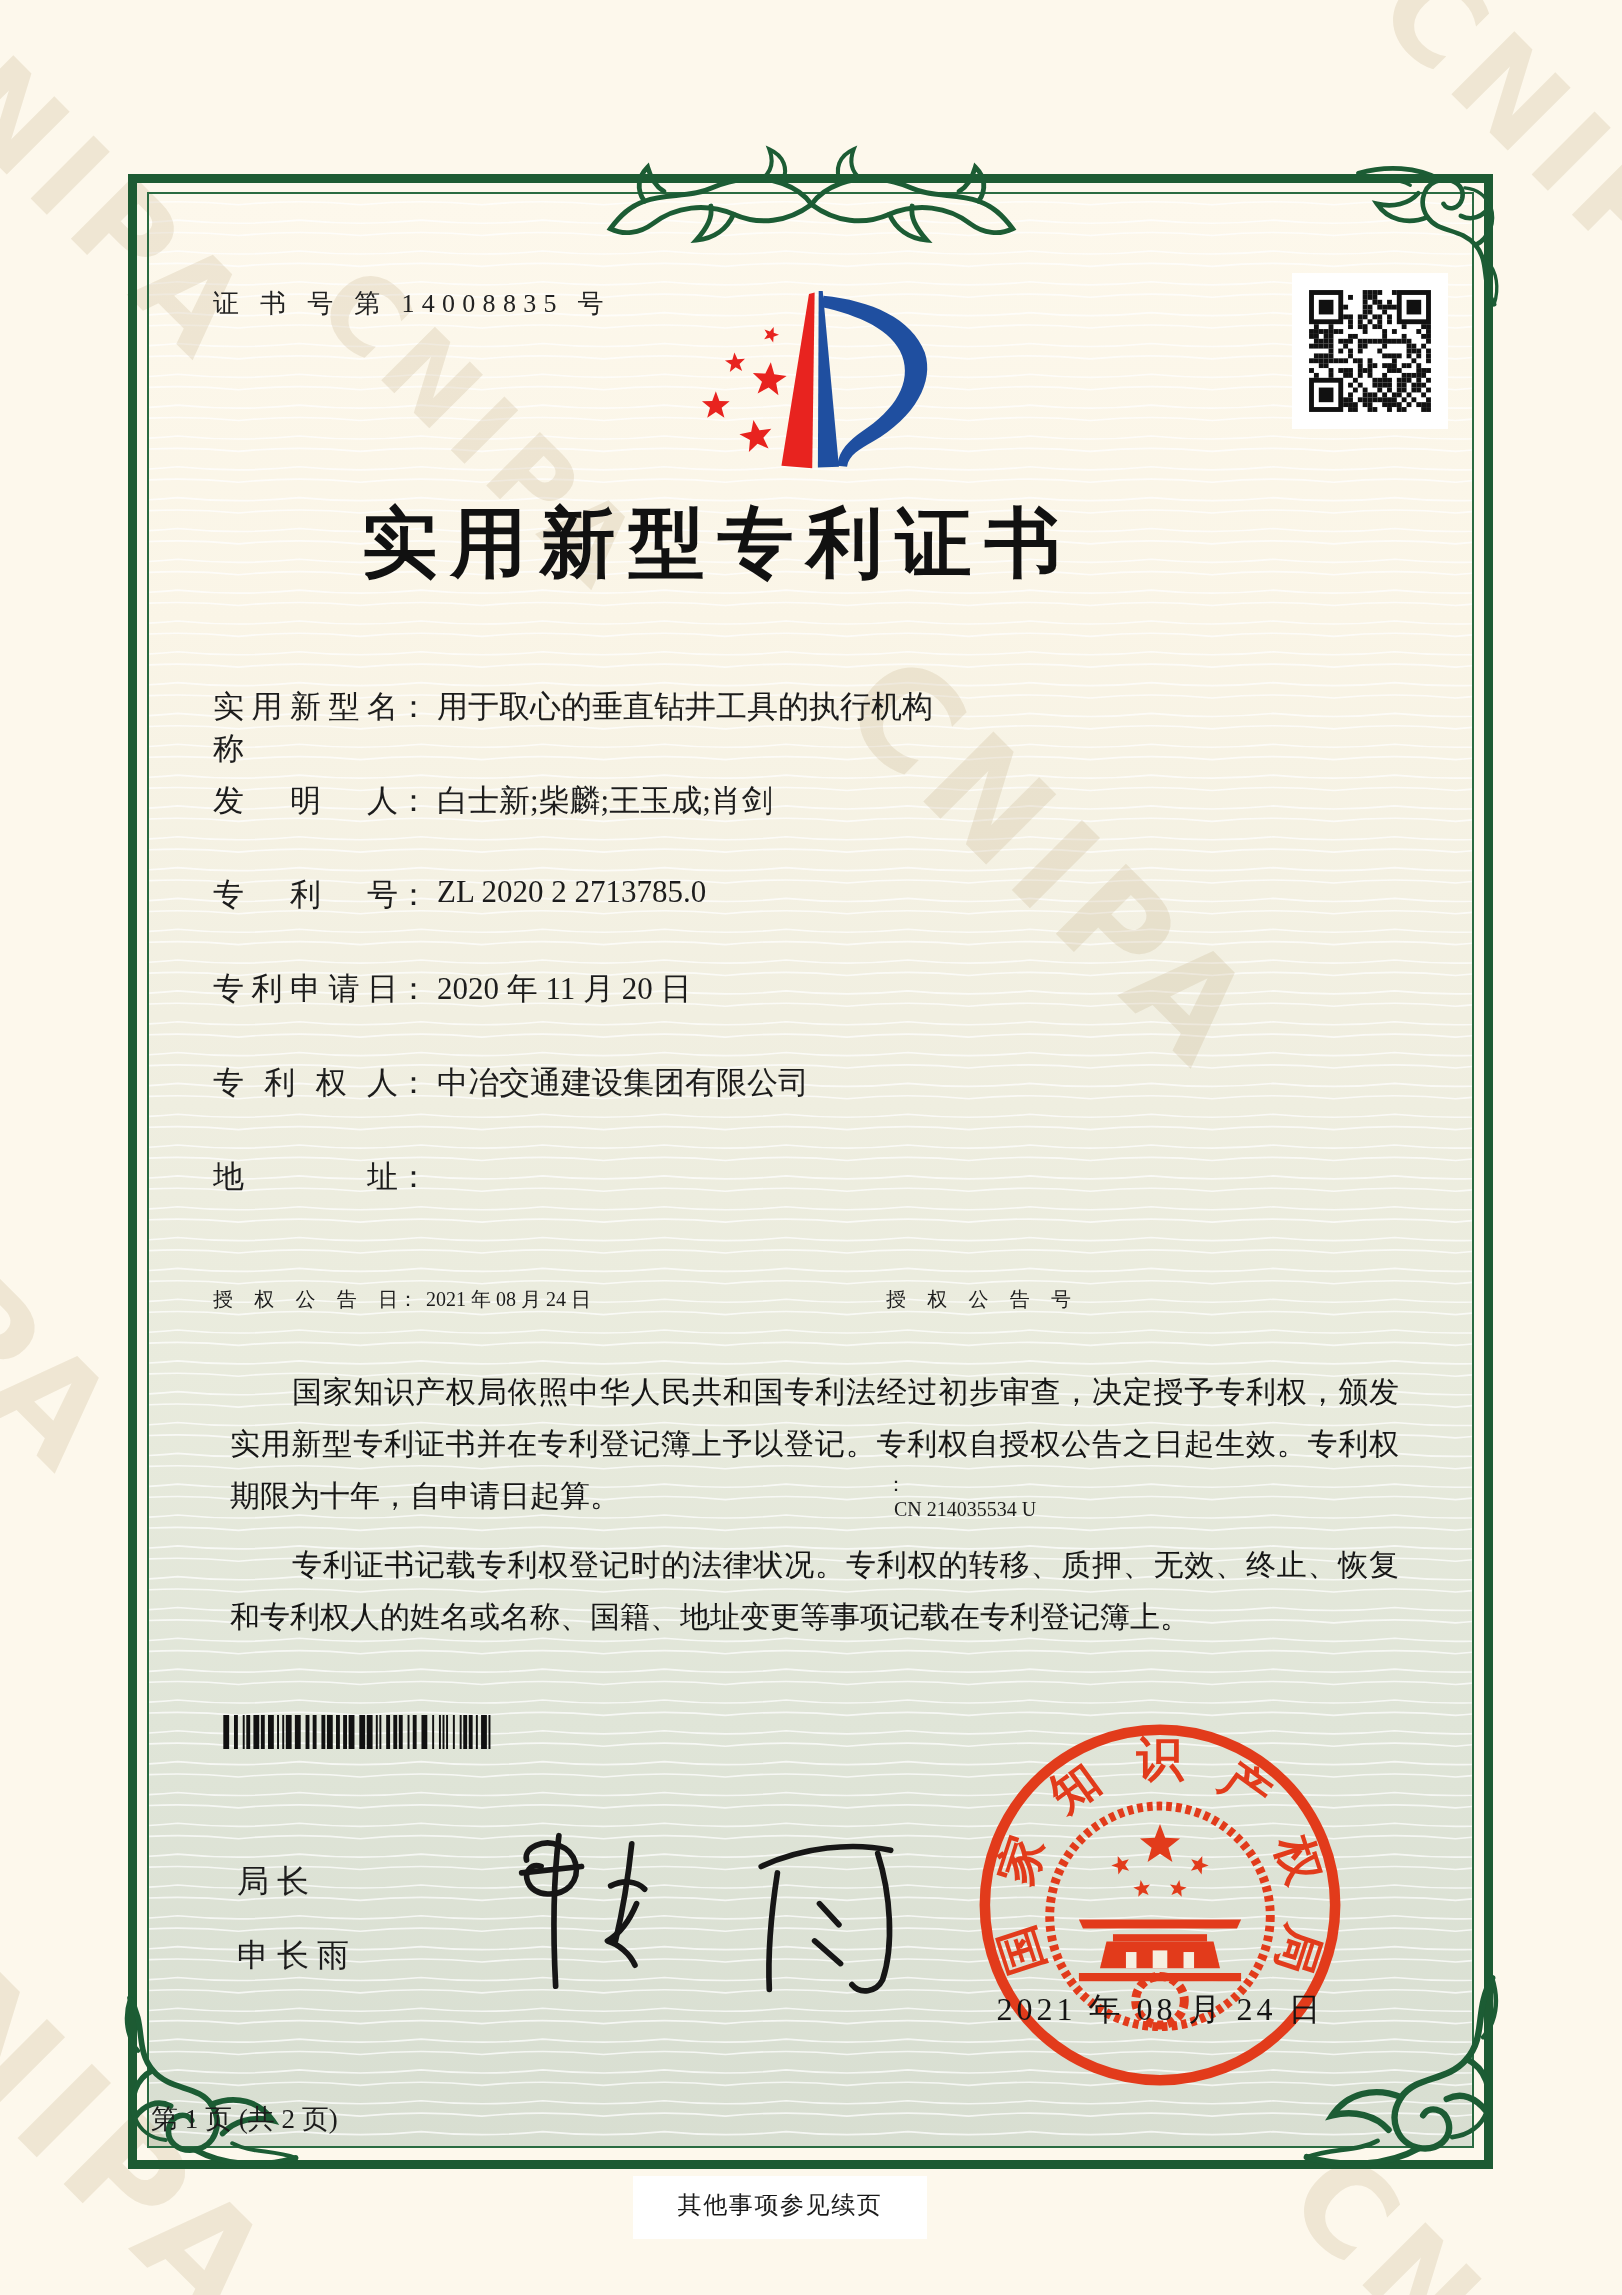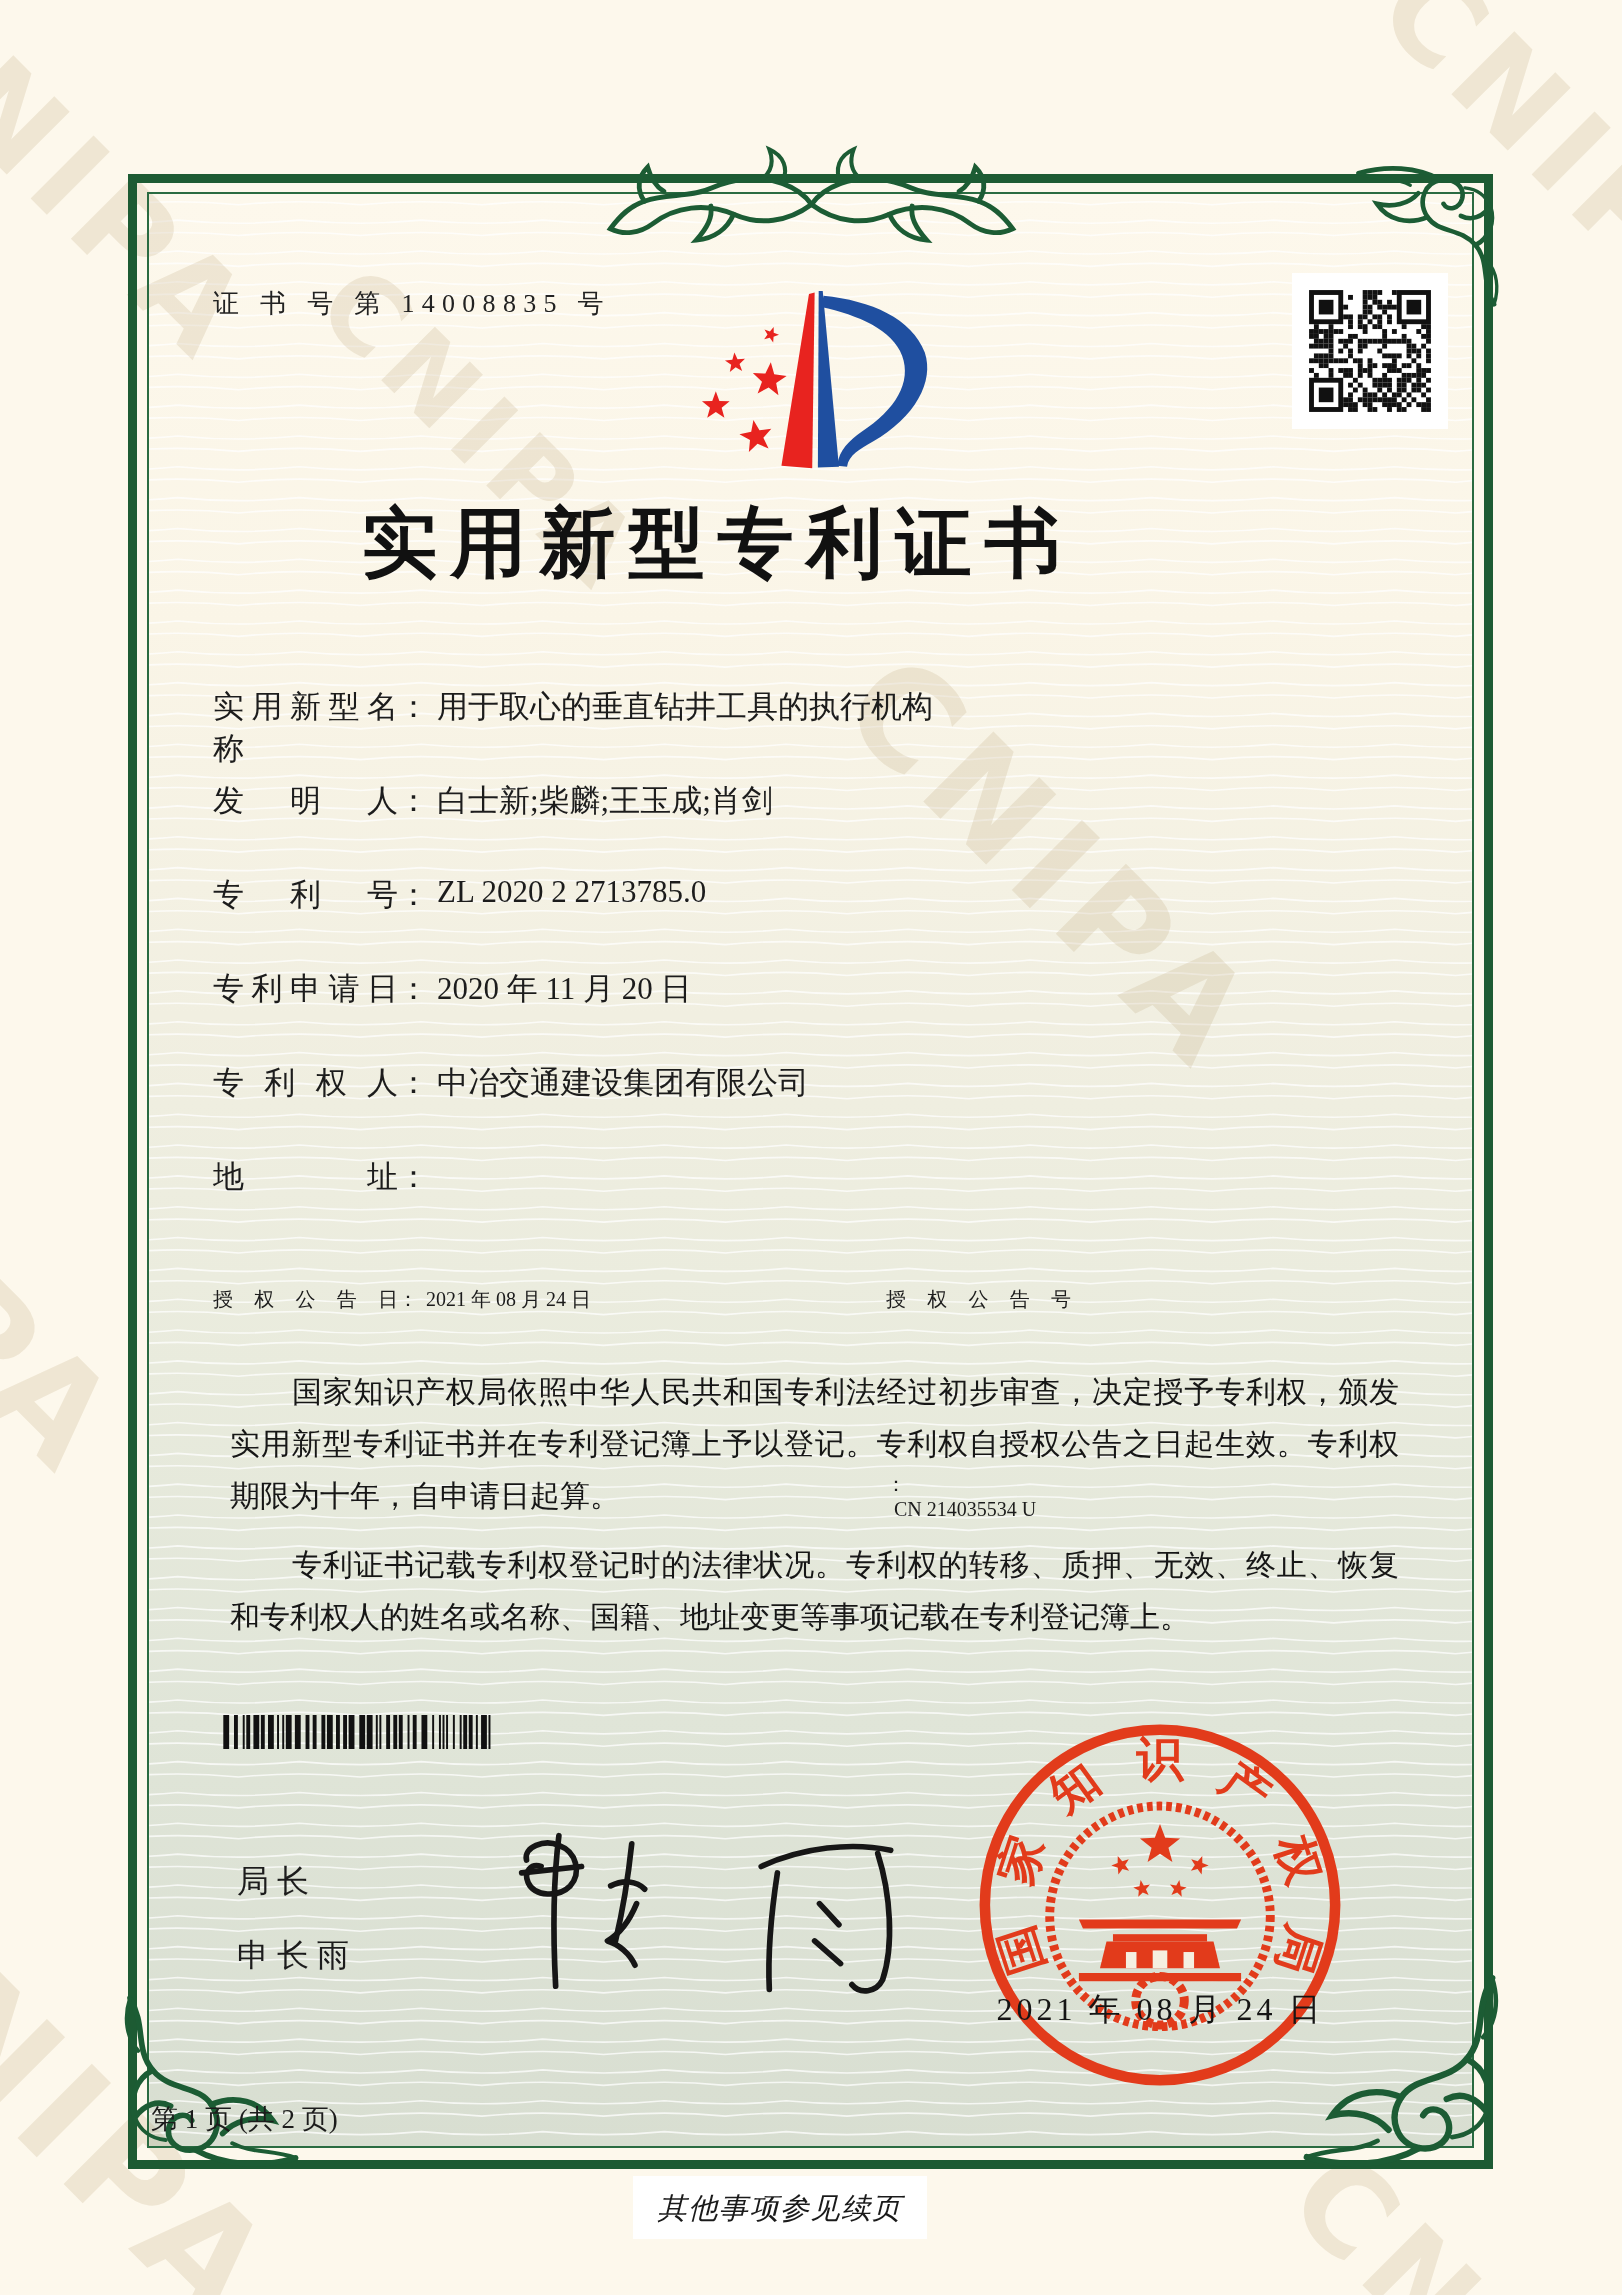--- a/index.html
+++ b/index.html
@@ -31,21 +31,21 @@
   .paras{position:absolute;left:213px;top:1349px;width:1203px;font-size:30px;line-height:52px;
          text-align:justify;color:#161616;}
   .paras p{margin:17px;text-indent:62px;}
   .signer-title{position:absolute;left:237px;top:1860px;font-size:32px;letter-spacing:8px;}
   .signer-name{position:absolute;left:237px;top:1934px;font-size:32px;letter-spacing:8px;}
   .seal-date{position:absolute;left:974px;top:1988px;width:373px;text-align:center;
              font-size:32px;letter-spacing:4px;color:#151515;}
   .page-number{position:absolute;left:151px;top:2101px;width:1250px;text-align:left;font-size:27px;}
   .note-band{position:absolute;left:633px;top:2176px;width:294px;height:63px;background:#ffffff;}
   .note-text{position:absolute;left:633px;top:2189px;width:294px;text-align:center;
-             font-size:29px;letter-spacing:1.6px;color:#1a1a1a;font-style:italic;}
+             font-size:24px;letter-spacing:1.6px;color:#1a1a1a;}
   .seal-char{font-family:"Liberation Serif","DejaVu Serif",serif;font-weight:bold;
              font-size:58px;fill:#e23b1b;text-anchor:middle;}
   svg{display:block;}
 </style>
 </head>
 <body>
 
 <div class="page">
 
   <svg id="waves" class="abs" style="left:149px;top:195px;" width="1323" height="1952" viewBox="0 0 1630 2406">

